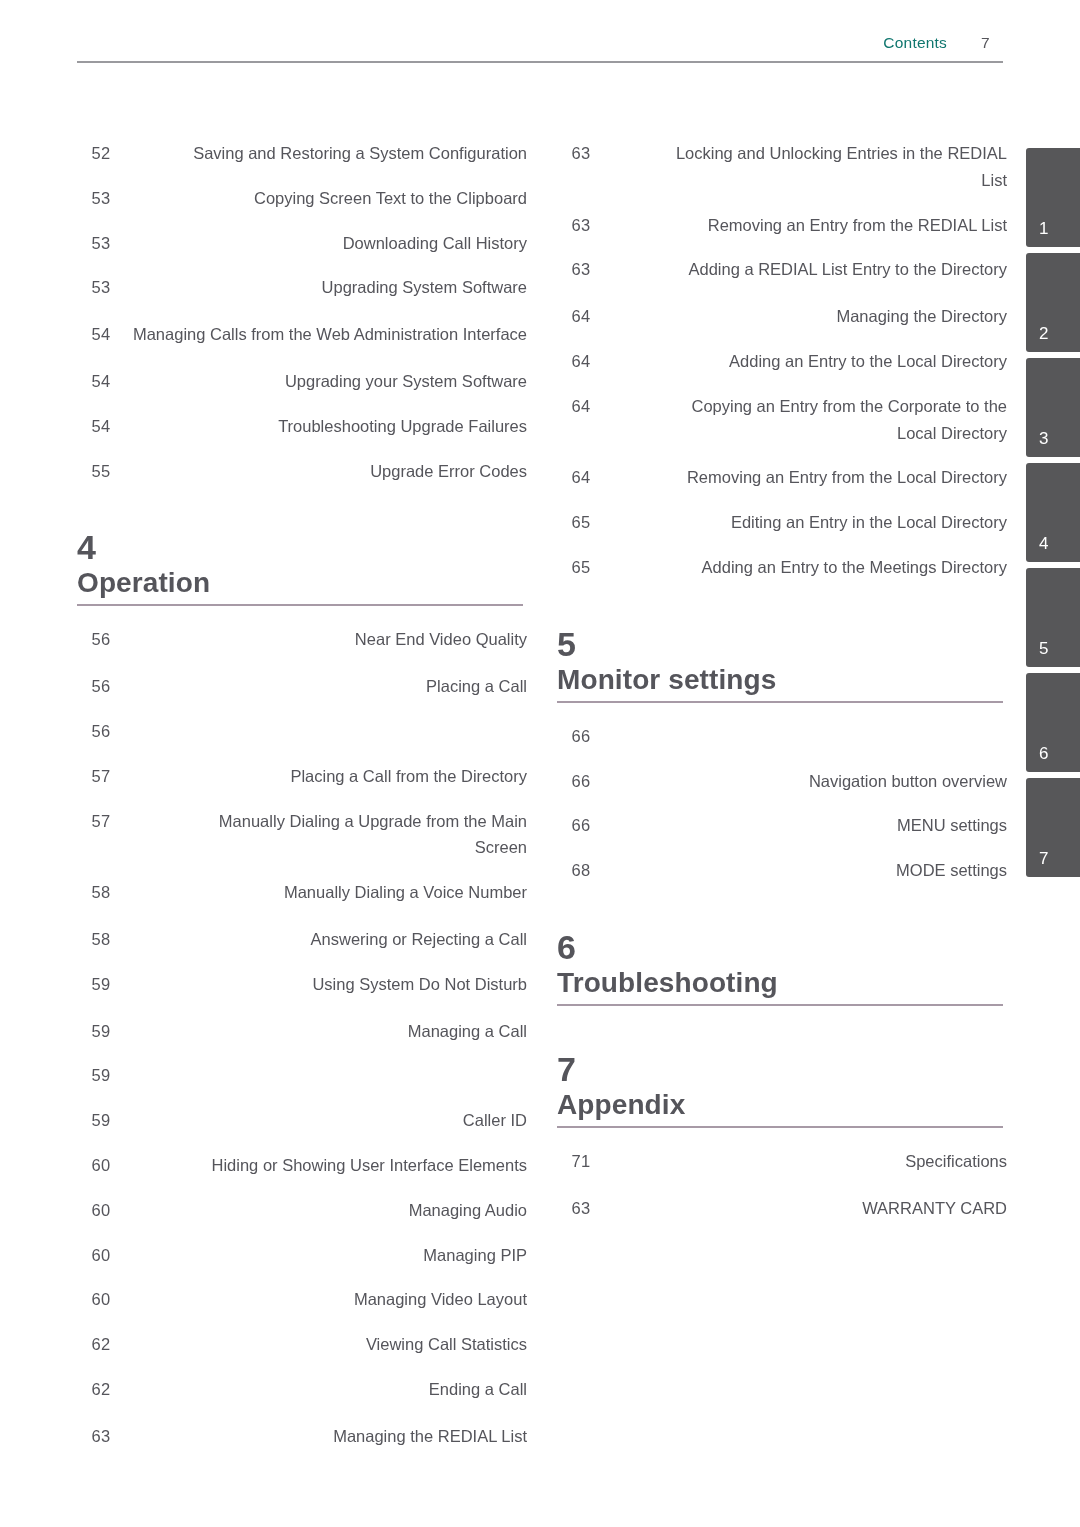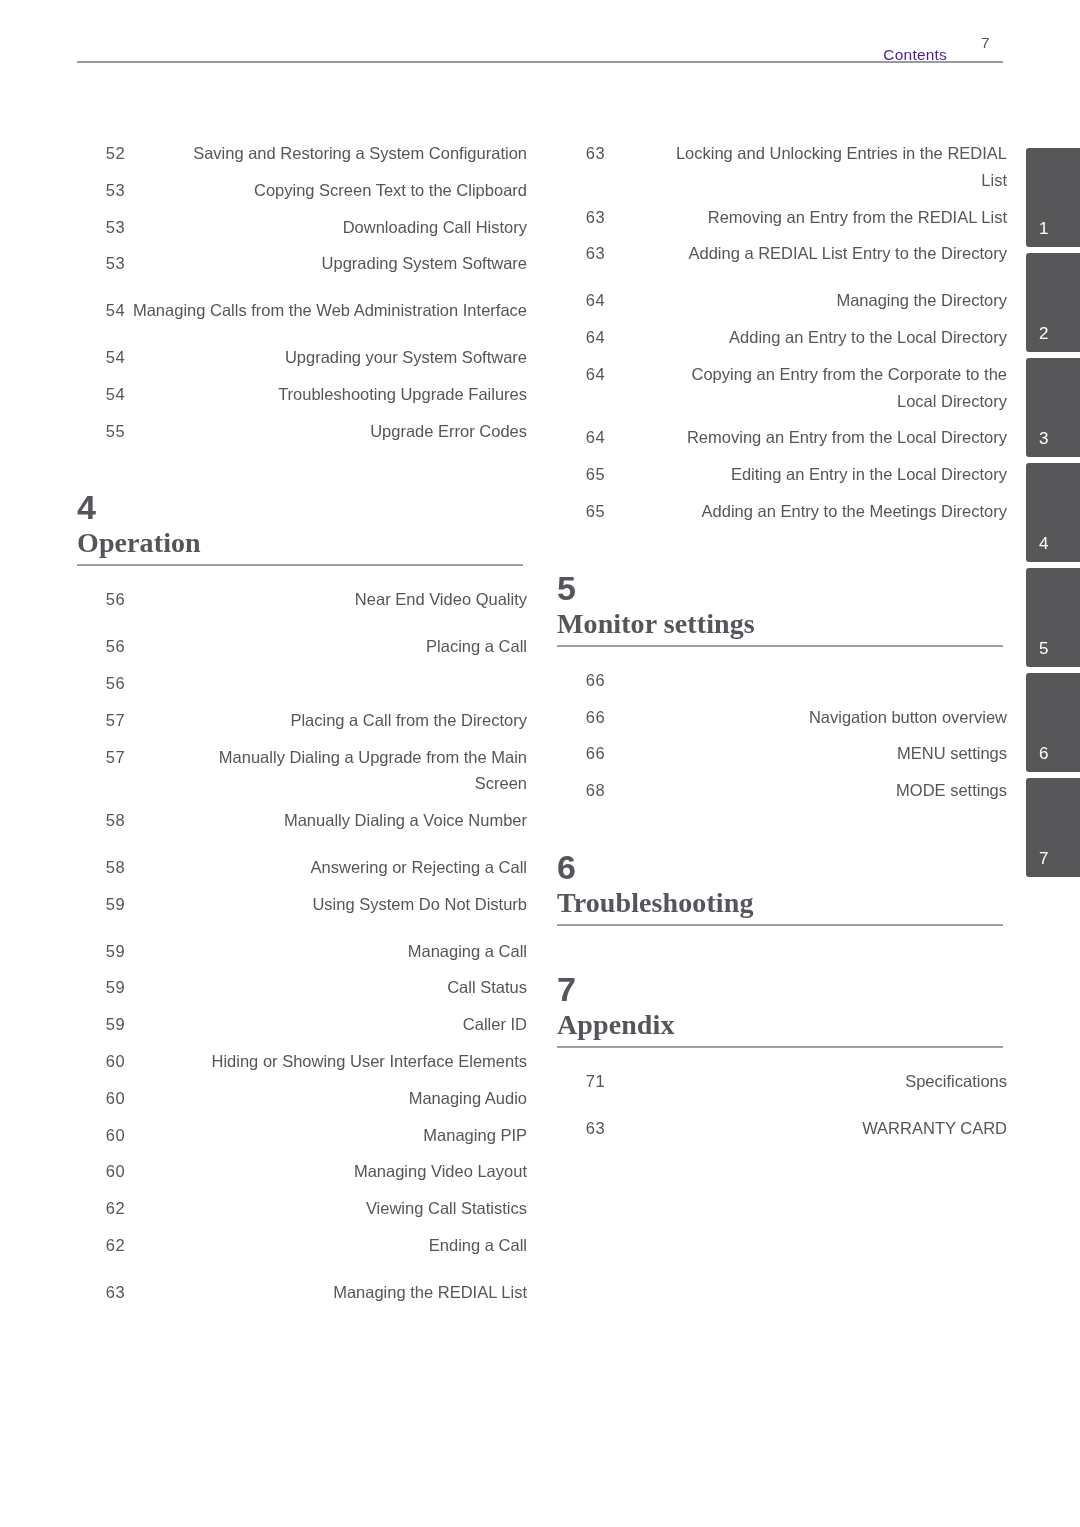--- a/index.html
+++ b/index.html
@@ -28,24 +28,24 @@
     position: absolute;
     left: 0;
     top: 27px;
     width: 926px;
     height: 2px;
     background: #9a9a9e;
   }
   #page-header .header-label {
     position: absolute;
     right: 56px;
-    top: 12px;
+    top: 0;
     font-size: 15.5px;
     letter-spacing: 0.2px;
-    color: #4c1d95;
+    color: #0f766e;
     white-space: nowrap;
     text-align: right;
   }
   #page-header .header-pagenum {
     position: absolute;
     right: 0;
     top: 0;
     font-size: 15.5px;
     color: #55555b;
     width: 22px;
@@ -65,31 +65,31 @@
     position: relative;
     display: flex;
     align-items: flex-start;
     font-size: 16.5px;
     line-height: 26.8px;
     color: #55555b;
   }
   .toc-entry .toc-page {
     flex: 0 0 auto;
     width: 48px;
-    text-align: right;
+    text-align: center;
     letter-spacing: 0.4px;
   }
   .toc-entry .toc-title {
     flex: 1 1 auto;
     text-align: right;
   }
   
   .toc-entry.level-1 { margin-top: 20px; }
   .toc-entry.level-1 .toc-title { padding-left: 0px; }
-  .toc-entry.level-2 { margin-top: 10px; }
+  .toc-entry.level-2 { margin-top: 18px; }
   .toc-entry.level-2 .toc-title { padding-left: 54px; }
   .toc-entry.first-entry { margin-top: 0; }
 
   
   .chapter-heading {
     position: relative;
     margin-top: 44px;
     margin-bottom: 10px;
     width: 446px;
   }
@@ -100,21 +100,20 @@
     color: #55555b;
     letter-spacing: 0.5px;
   }
   .chapter-heading .chapter-title {
     font-size: 28px;
     font-weight: bold;
     line-height: 34px;
     color: #55555b;
     letter-spacing: 0.1px;
     padding-bottom: 3px;
-    font-family: Liberation Serif, serif;
   }
   .chapter-heading .chapter-rule {
     width: 446px;
     height: 2px;
     background: #a79aa6;
     margin-top: 1px;
   }
 
   
   #chapter-tabs {
@@ -218,21 +217,20 @@
     <div class="toc-entry level-2">
       <span class="toc-page">59</span>
       <span class="toc-title">Using System Do Not Disturb</span>
     </div>
     <div class="toc-entry level-1">
       <span class="toc-page">59</span>
       <span class="toc-title">Managing a Call</span>
     </div>
     <div class="toc-entry level-2">
       <span class="toc-page">59</span>
-      <span class="toc-title">Call Status</span>
     </div>
     <div class="toc-entry level-2">
       <span class="toc-page">59</span>
       <span class="toc-title">Caller ID</span>
     </div>
     <div class="toc-entry level-2">
       <span class="toc-page">60</span>
       <span class="toc-title">Hiding or Showing User Interface Elements</span>
     </div>
     <div class="toc-entry level-2">

